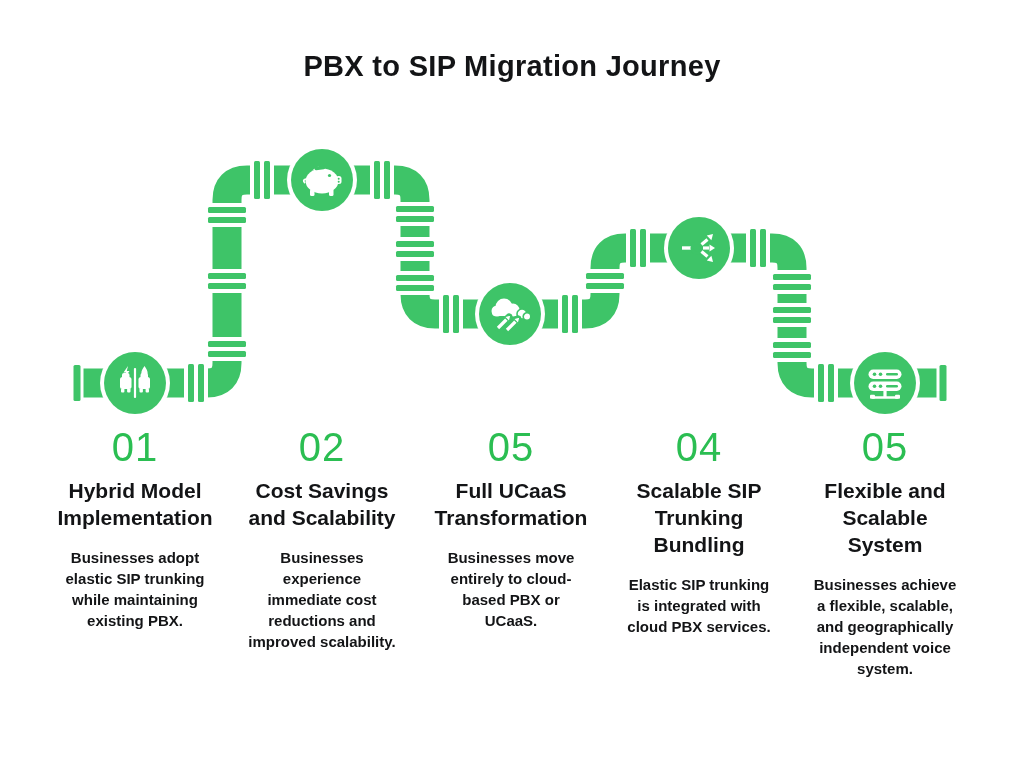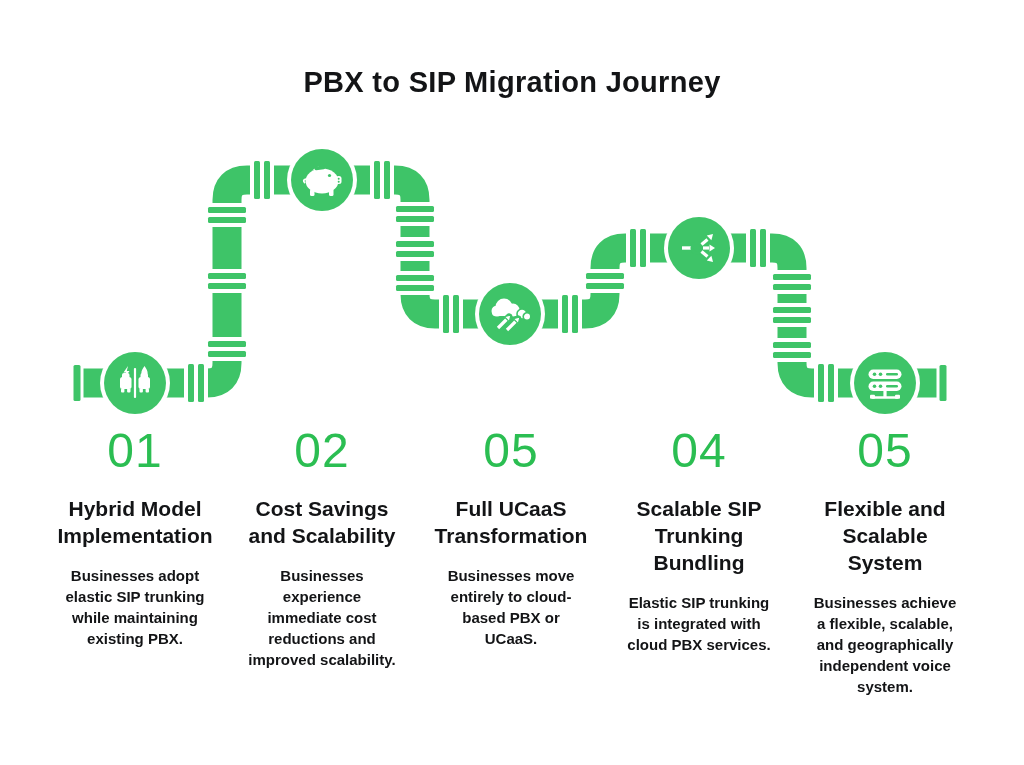--- a/index.html
+++ b/index.html
@@ -11,39 +11,39 @@
   html,body{margin:0;padding:0;background:var(--bg);}
   .canvas{
     position:relative;
     width:1024px;height:765px;
     background:var(--bg);
     font-family:"Liberation Sans", sans-serif;
     overflow:hidden;
   }
   .title{
     position:absolute;left:0;right:0;top:50px;
-    margin:16px;text-align:center;
+    margin:0;text-align:center;
     font-size:29px;font-weight:700;letter-spacing:.3px;
     color:var(--text-dark);
   }
   .pipes{position:absolute;left:0;top:0;}
   .sW{fill:#fff;}
   .sG{fill:var(--pipe-green);}
   .kW{stroke:#fff;}
   .kG{stroke:var(--pipe-green);}
   .stage{
     position:absolute;top:427px;width:190px;
     text-align:center;
   }
   .stage-number{
-    font-size:48px;line-height:1;font-weight:500;letter-spacing:1px;
+    font-size:40px;line-height:1;font-weight:500;letter-spacing:1px;
     color:var(--accent-green);
   }
   .stage-title{
-    margin-top:20px;
+    margin-top:10px;
     font-size:21px;line-height:27px;font-weight:700;
     white-space:pre-line;
     color:var(--text-dark);
   }
   .stage-desc{
     margin-top:16px;
     font-size:15px;line-height:21px;font-weight:600;
     white-space:pre-line;
     color:var(--text-dark);
   }

